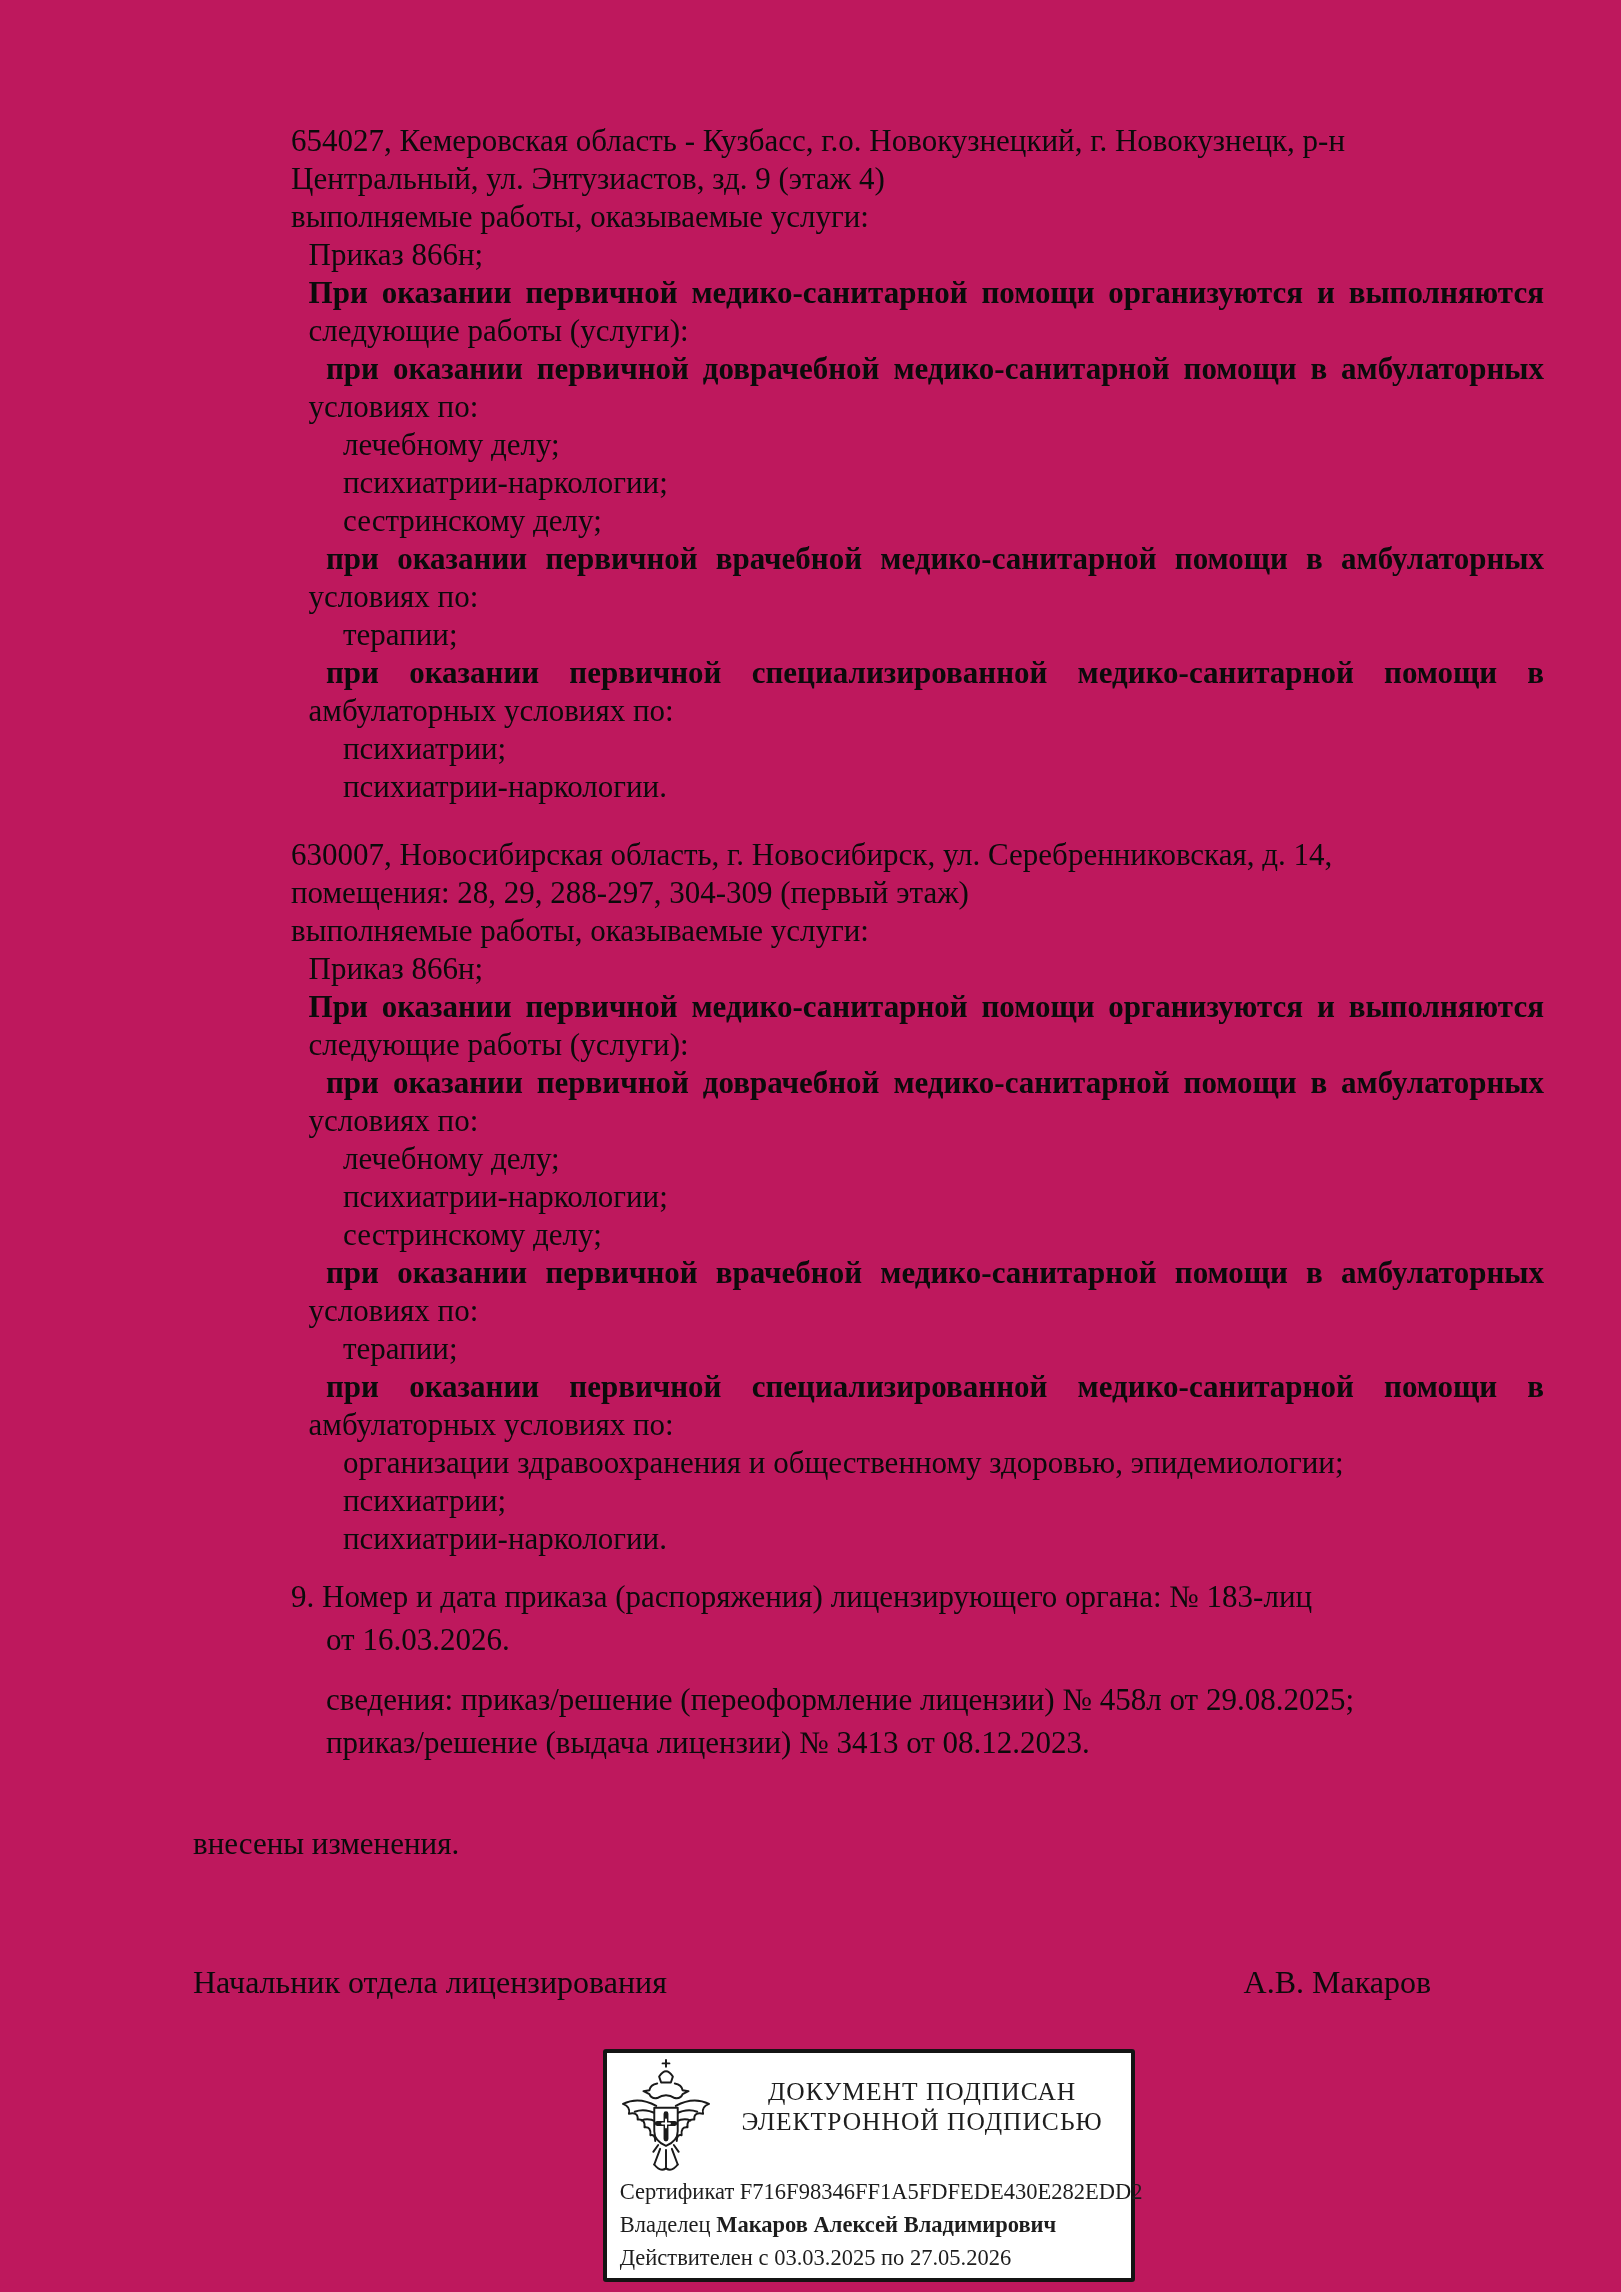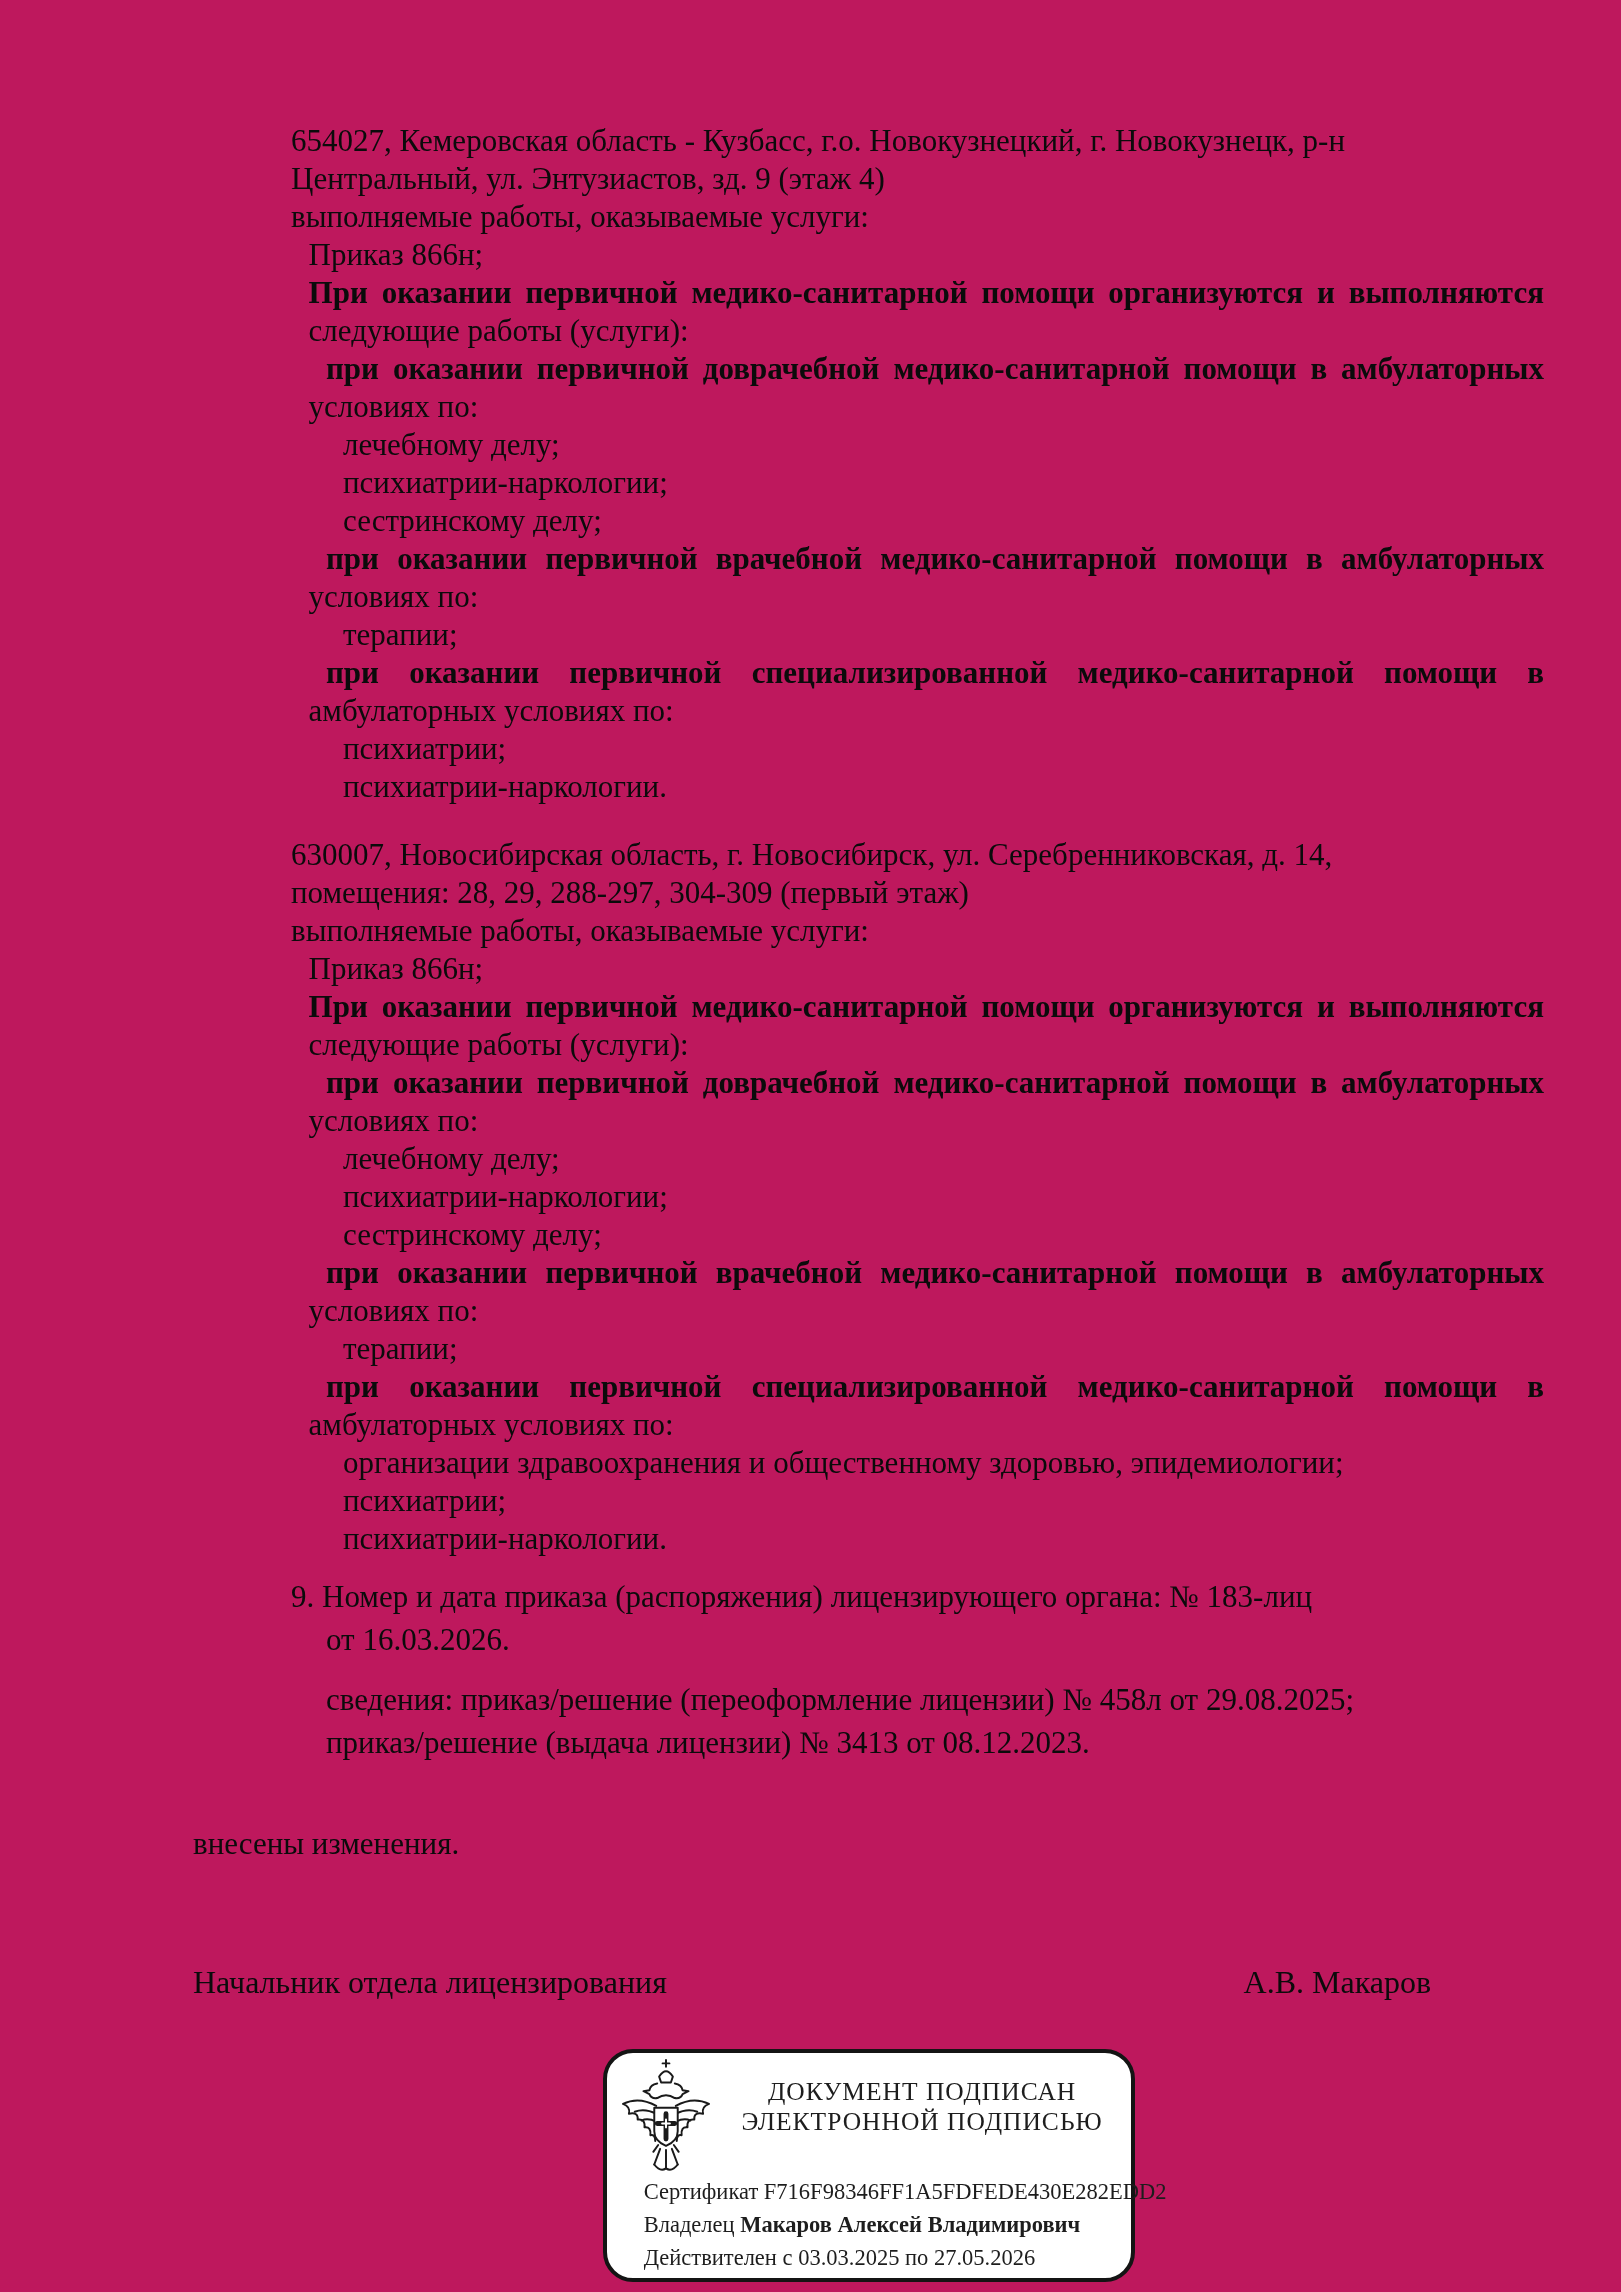--- a/index.html
+++ b/index.html
@@ -40,40 +40,39 @@
     left:193px;top:1931px;width:1238px;
     display:flex;justify-content:space-between;
     font-size:32px;line-height:39px;margin-top:32px;
   }
   
   .stamp{
     position:absolute;
     left:603px;top:2049px;
     width:524px;height:225px;
     border:4.9px solid #141414;
-    border-radius:30px;
+    border-radius:3px;
     background:#ffffff;
   }
   .stamp-emblem{
     position:absolute;left:9.8px;top:5.9px;
     width:98px;height:127px;
   }
   .stamp-titles{
     position:absolute;left:116px;right:9.8px;top:23.5px;
     text-align:center;
     font-size:25.5px;line-height:30px;
     letter-spacing:1px;
     color:#1d1d1d;
   }
   .stamp-lines{
     position:absolute;left:12.7px;right:7.8px;top:122px;
     font-size:22.5px;line-height:33px;
     color:#1d1d1d;
     white-space:nowrap;
-    margin-left:24px;
   }
   .stamp-lines .owner-name{font-weight:bold;}
 </style>
 </head>
 <body>
 
 <div class="page">
 
   <div class="tblock" style="top:122px">
       <div class="line">654027, Кемеровская область - Кузбасс, г.о. Новокузнецкий, г. Новокузнецк, р-н</div>

